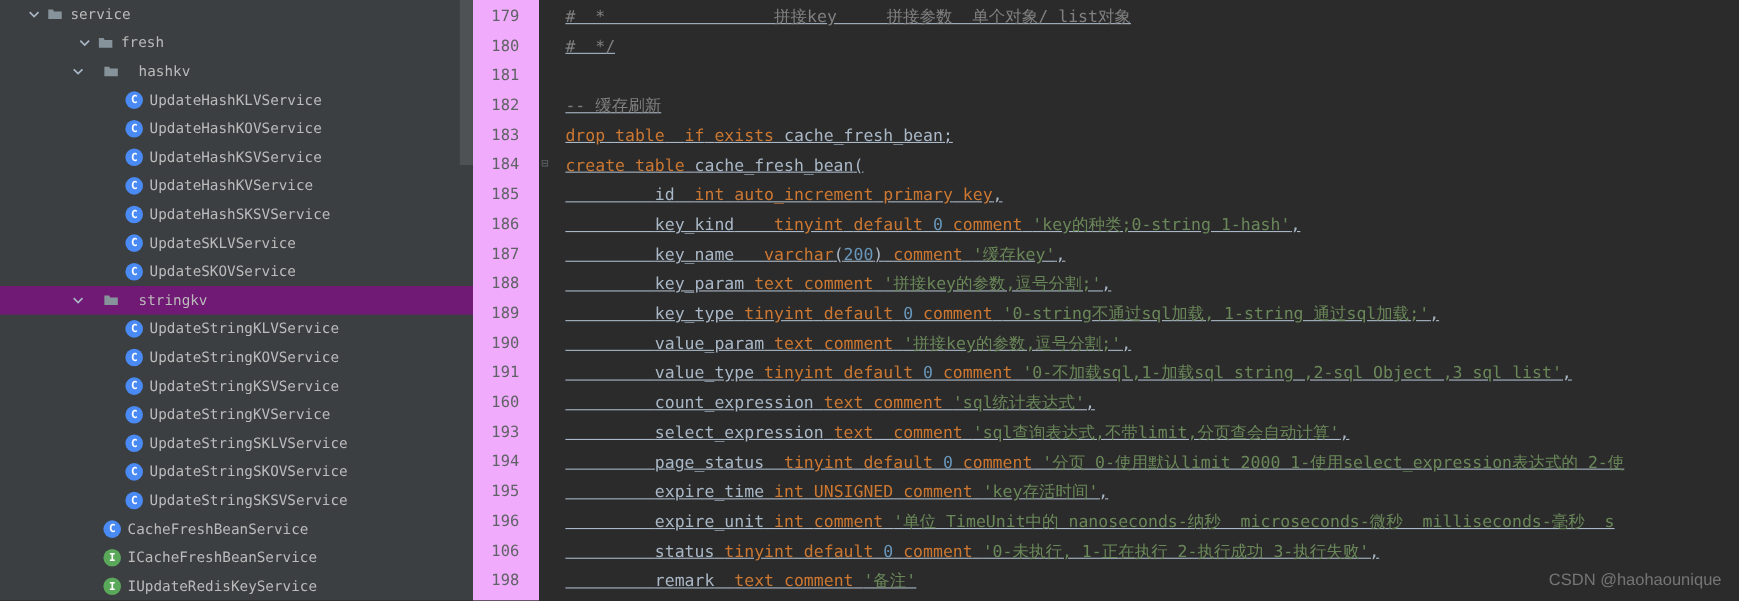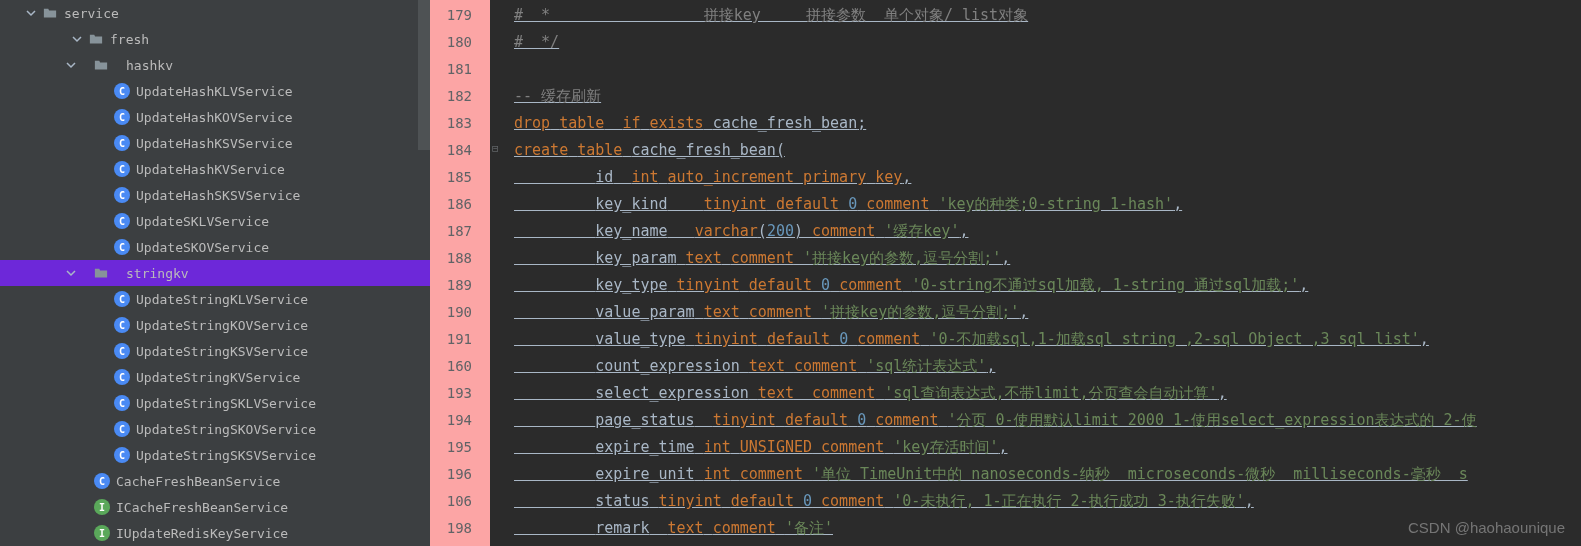--- a/index.html
+++ b/index.html
@@ -21,21 +21,21 @@
 }
 .tree { padding-top: 0; }
 .tree-row {
   display: flex;
   align-items: center;
   height: 26px;
   padding-right: 8px;
   white-space: nowrap;
   cursor: pointer;
 }
-.tree-row.selected { background: #6d28d9; }
+.tree-row.selected { background: #701a75; }
 .arrow {
   width: 14px;
   height: 14px;
   display: inline-flex;
   align-items: center;
   justify-content: center;
   margin-right: 4px;
   color: #a9b7c6;
 }
 .arrow svg { width: 10px; height: 10px; }
@@ -81,21 +81,21 @@
 
 .scrollbar-track {
   position: absolute;
   right: 0; top: 0;
   width: 12px; height: 150px;
   background: #4e5254;
 }
 
 .gutter {
   width: 60px;
-  background: #fca5a5;
+  background: #f0abfc;
   text-align: right;
   padding-top: 2px;
 }
 .gutter .ln {
   height: 27px;
   line-height: 27px;
   color: #606366;
   font-family: Consolas, monospace;
   font-size: 14px;
   padding-right: 18px;

